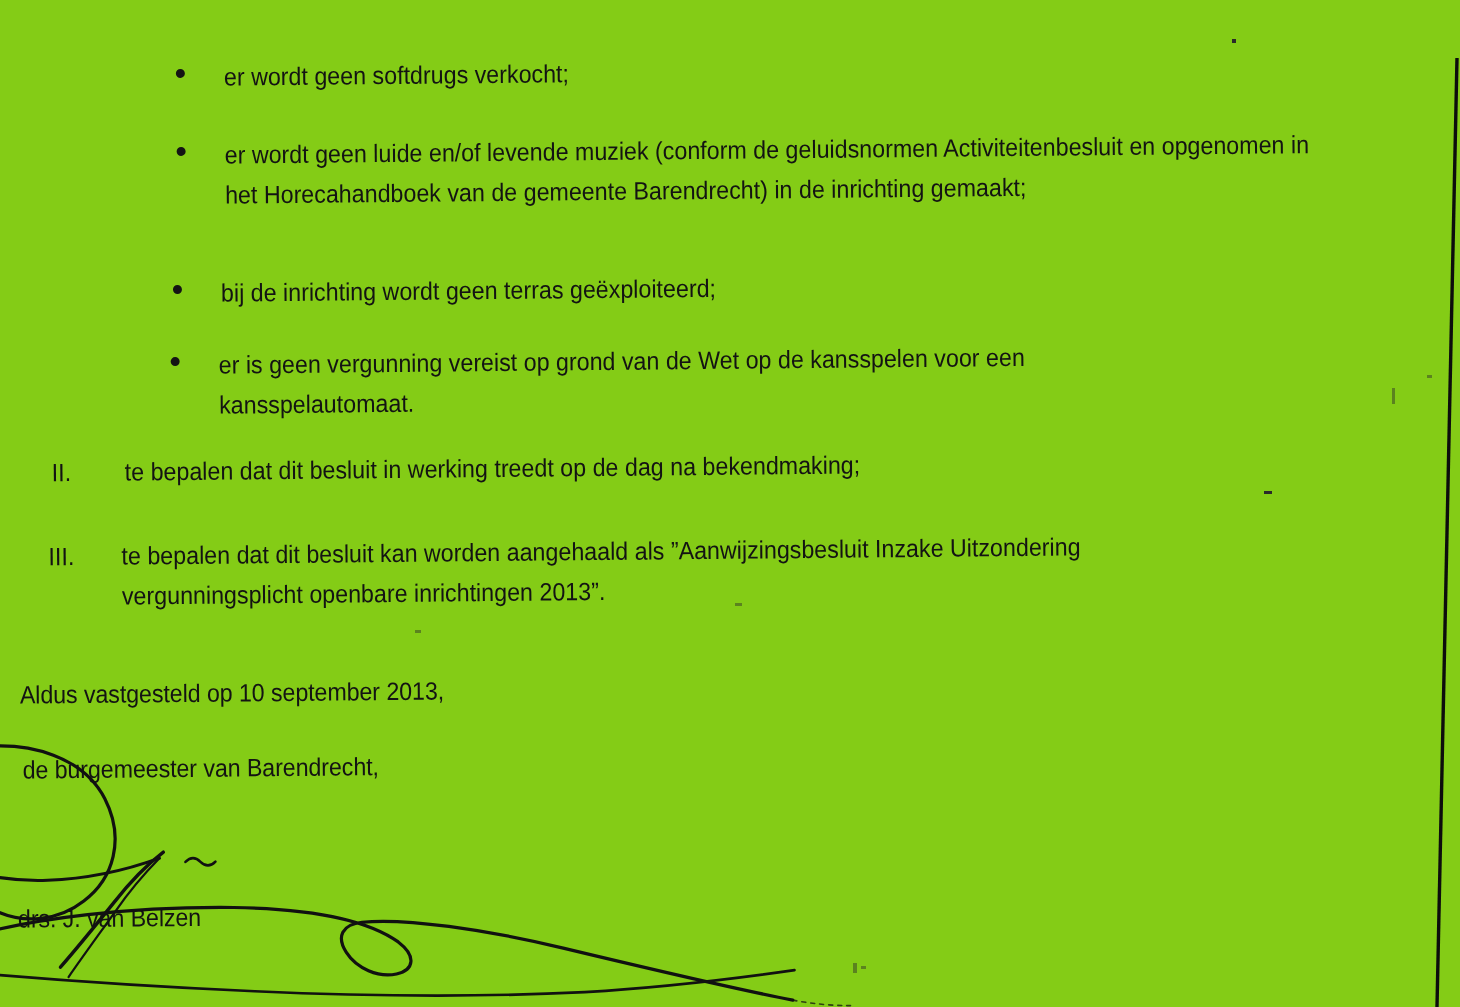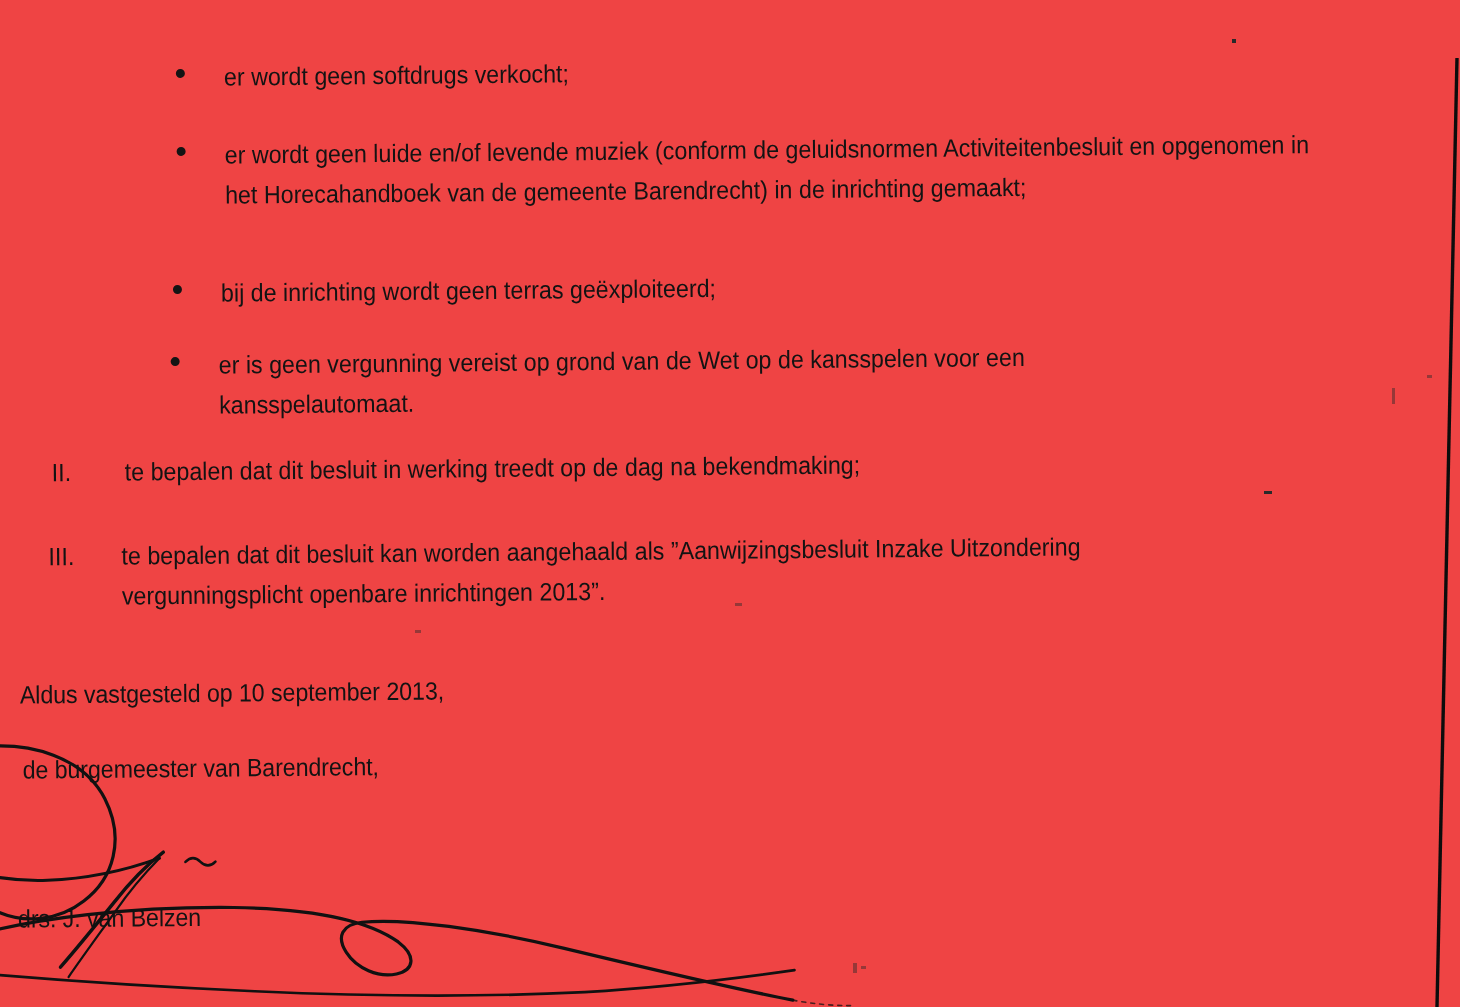--- a/index.html
+++ b/index.html
@@ -4,21 +4,21 @@
 <style>
   html, body {
     margin: 0;
     padding: 0;
     background: #ffffff;
   }
   #page {
     position: relative;
     width: 1460px;
     height: 1007px;
-    background: #ef4444;
+    background: #84cc16;
     overflow: hidden;
     font-family: "Liberation Sans", sans-serif;
     color: #101010;
     -webkit-font-smoothing: none;
   }
 
   
   .doc-text {
     position: absolute;
     font-family: "Liberation Sans", sans-serif;

